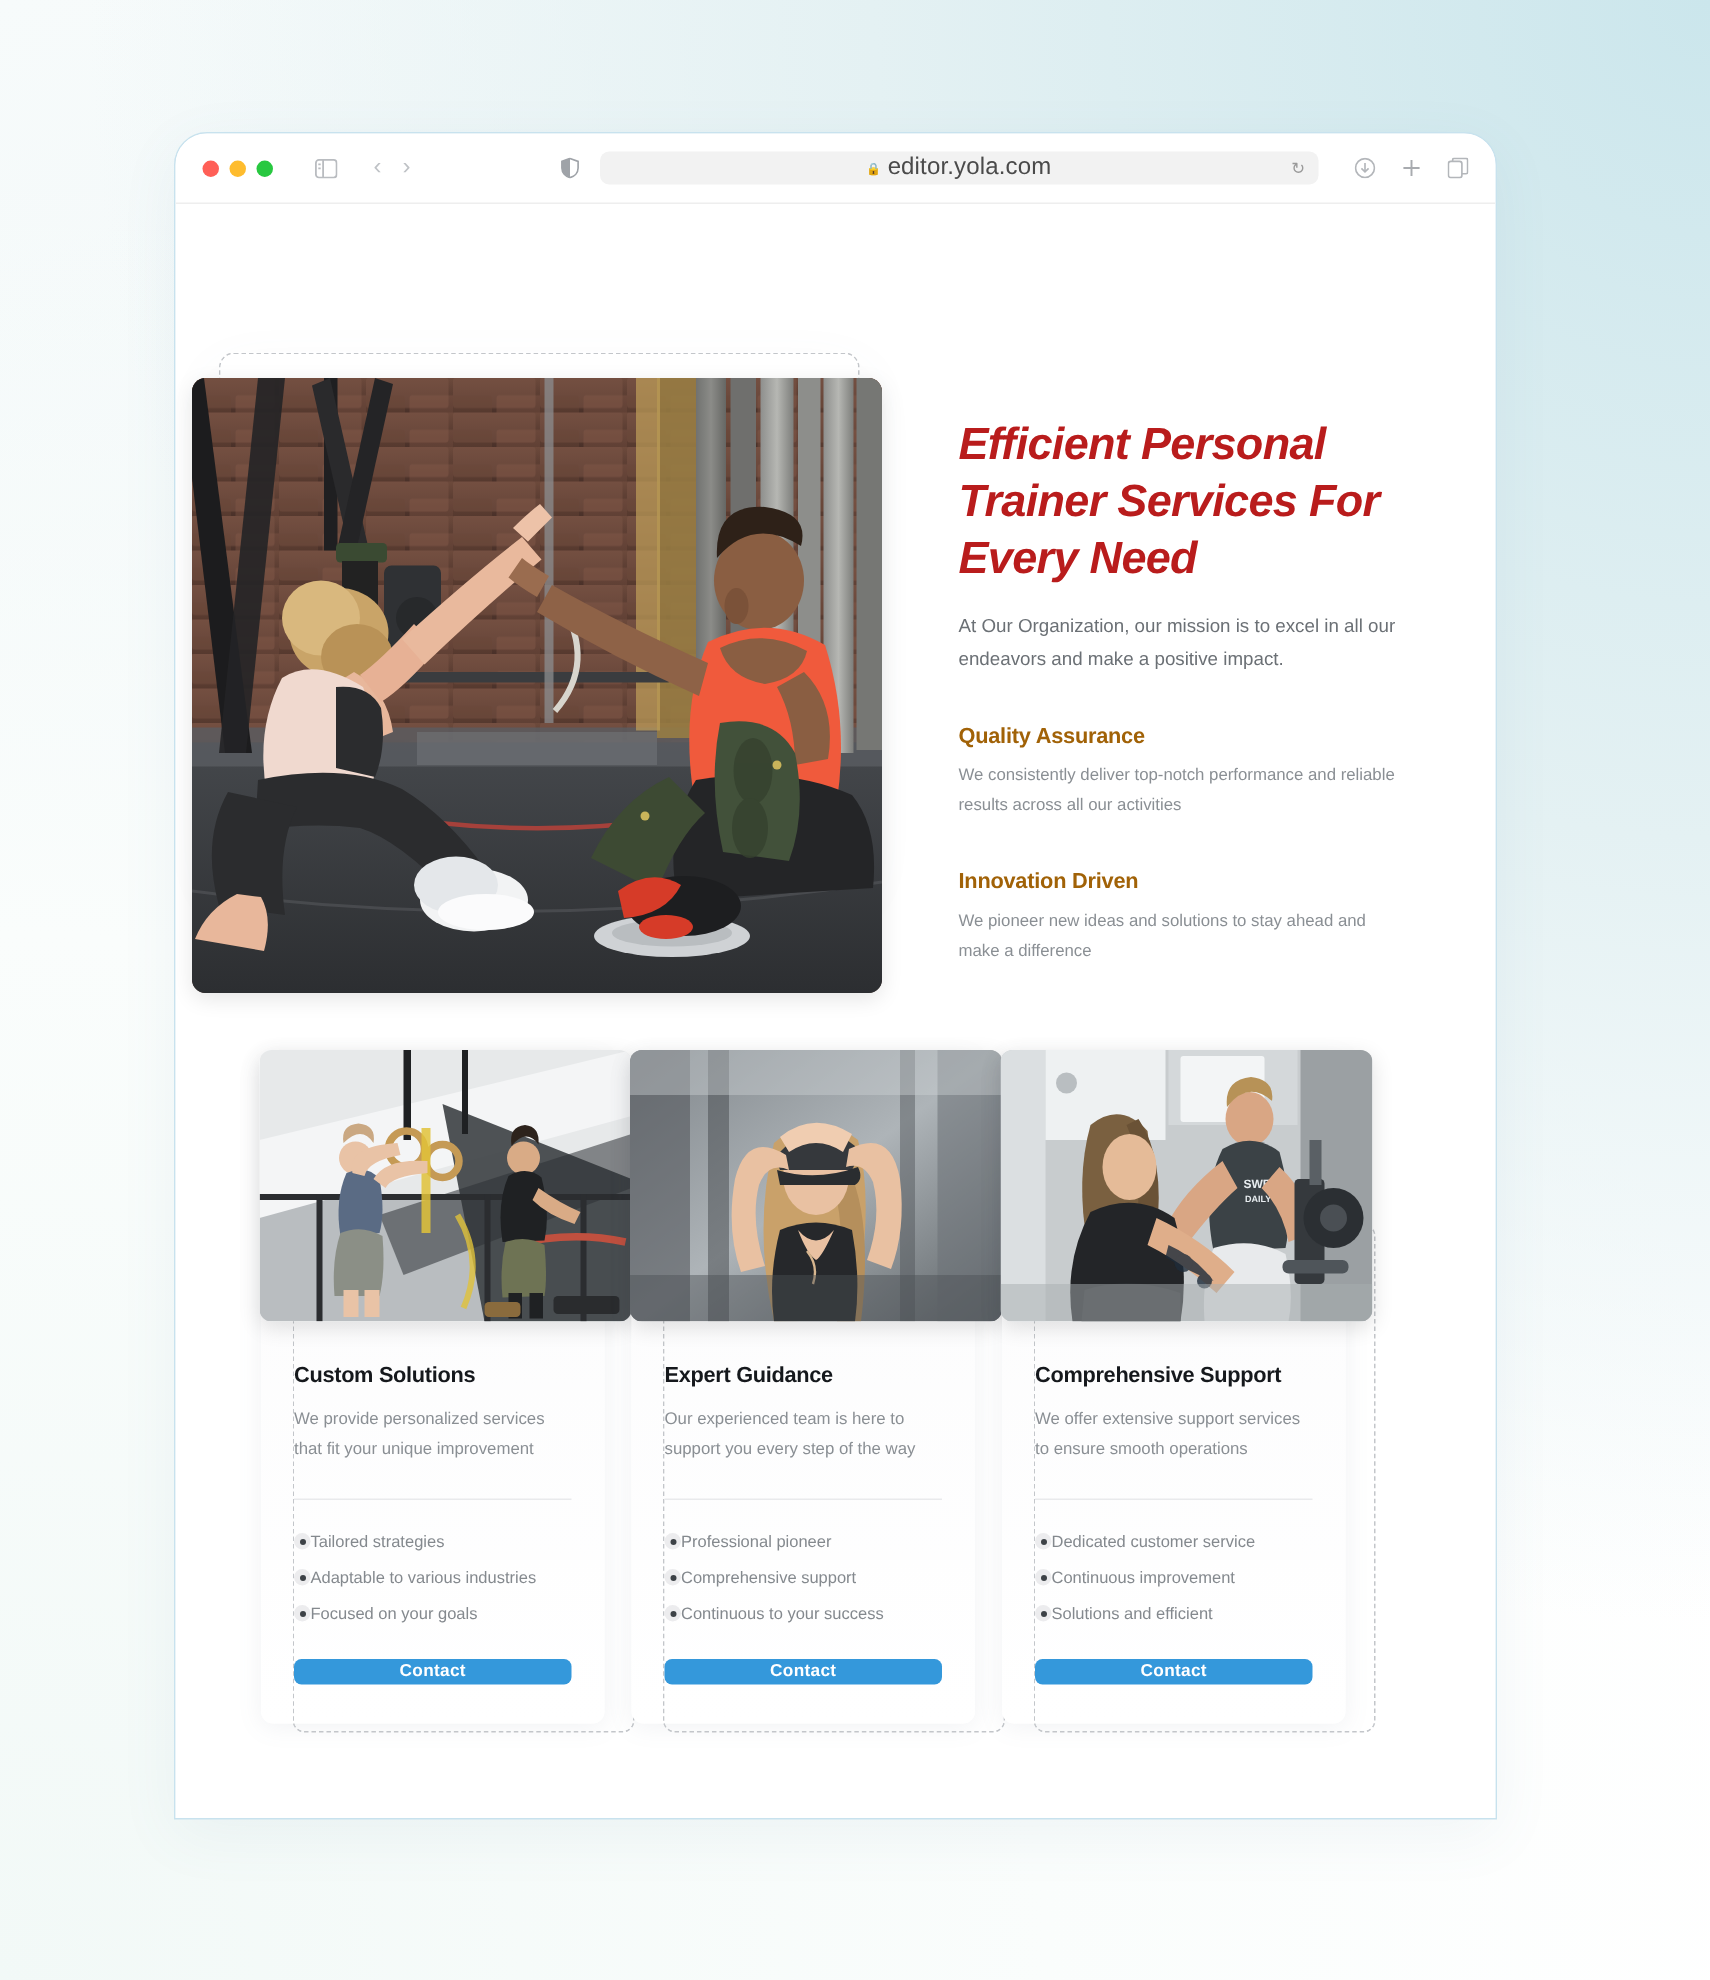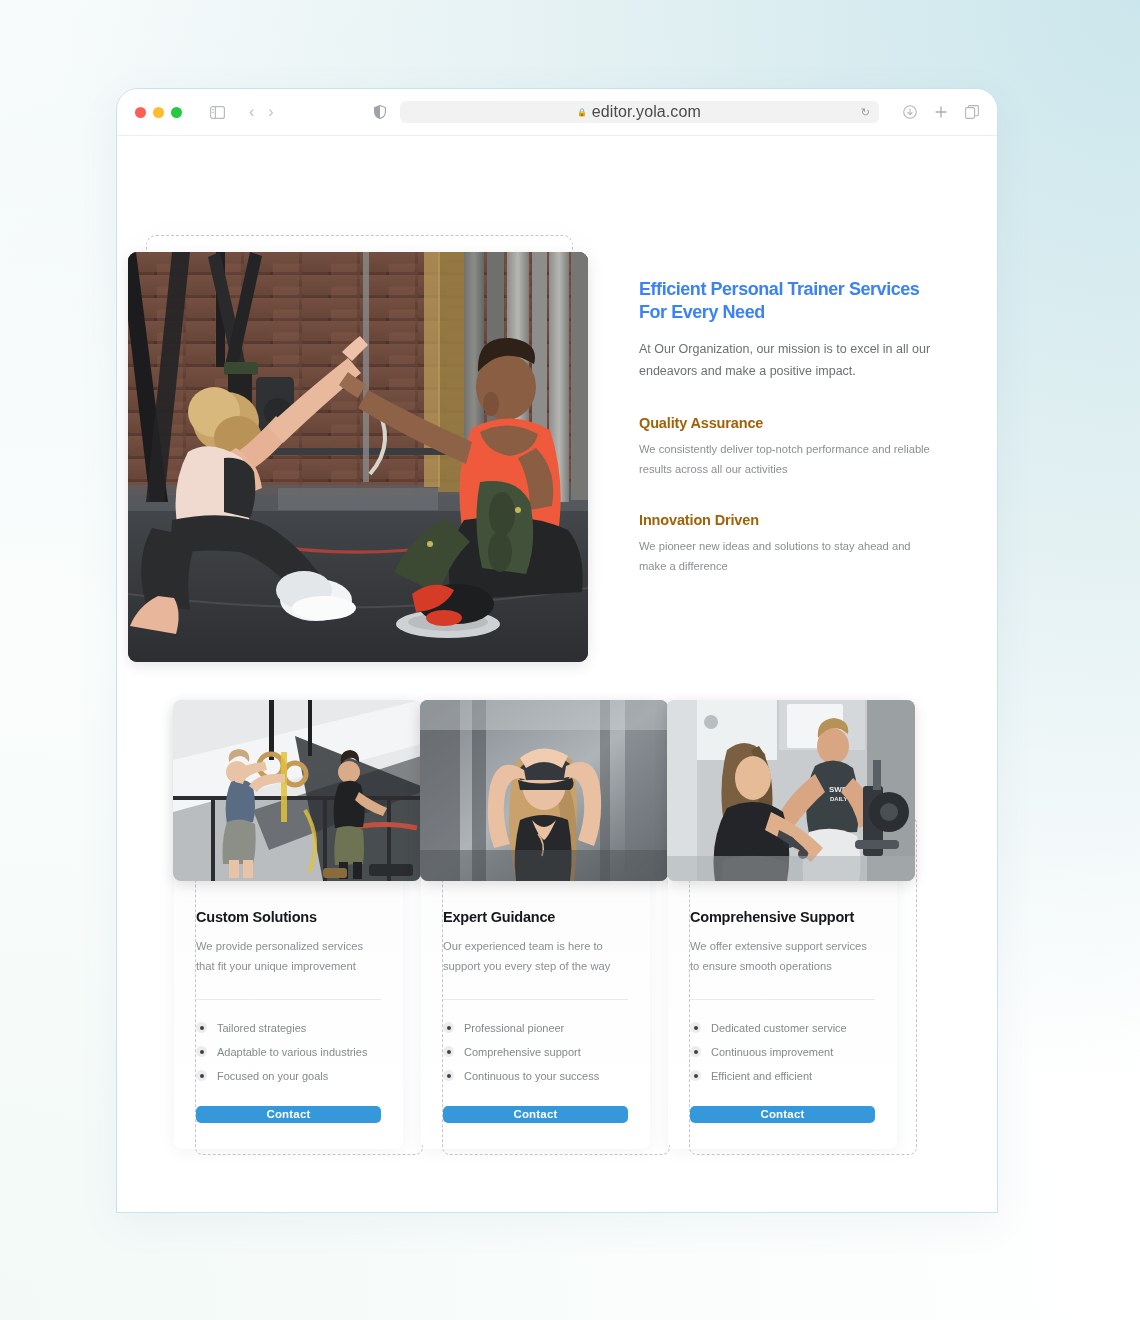--- a/index.html
+++ b/index.html
@@ -63,22 +63,22 @@
   }
   .hero-img {
     position:absolute; left:-19px; top:16px; width:460px; height:410px;
     border-radius:9px; overflow:hidden;
     box-shadow:0 4px 14px rgba(0,0,0,.10);
   }
   .hero-img svg{ display:block; width:100%; height:100%; }
 
   .hero-copy { position:absolute; left:522px; top:142px; width:300px; }
   .h1 {
-    font-size:18px; font-weight:700; color:#3b82f6;
-    line-height:1.26; letter-spacing:-.45px;
+    font-size:30px; font-weight:700; color:#b91c1c;
+    line-height:1.26; letter-spacing:-.45px;font-style:italic;
   }
   .lead {
     margin-top:16px; font-size:12.5px; color:#6b7075; line-height:1.74;
   }
   .feat { margin-top:32px; }
   .feat h3 { font-size:14.5px; font-weight:700; color:#a16207; letter-spacing:-.15px; }
   .feat p { margin-top:9px; font-size:11.2px; color:#8a8f94; line-height:1.78; }
 
   
   .cards { position:absolute; left:57px; top:568px; display:flex; gap:18px; }
@@ -98,21 +98,21 @@
     border-radius:8px; overflow:hidden;
     box-shadow:0 4px 14px rgba(0,0,0,.12);
   }
   .card-img svg{ display:block; width:100%; height:100%; }
   .card-body { padding-top:205px; position:relative; }
   .card h4 { font-size:14.5px; font-weight:700; color:#15181c; letter-spacing:-.2px; }
   .card .sub { margin-top:12px; font-size:11.2px; color:#8a8f94; line-height:1.78; }
   .divider { margin:22px 0 16px; height:1px; background:#e9eaec; }
   .bullets { list-style:none; }
   .bullets li {
-    display:flex; align-items:center; gap:10px;
+    display:flex; align-items:center; 
     font-size:11px; color:#84898e; padding:6px 0;
   }
   .bdot {
     width:11px; height:11px; border-radius:50%;
     background:#ececee; flex:none;
     display:flex; align-items:center; justify-content:center;
   }
   .bdot i { width:4px; height:4px; border-radius:50%; background:#3d4247; display:block; }
   .btn {
     margin-top:18px; display:block; width:100%; height:17px;
@@ -518,21 +518,21 @@
             <li>
               <span class="bdot">
                   <i></i>
                 </span>
               <span>Continuous improvement</span>
             </li>
             <li>
               <span class="bdot">
                   <i></i>
                 </span>
-              <span>Efficient and efficient</span>
+              <span>Solutions and efficient</span>
             </li>
           </ul>
           <button class="btn">Contact</button>
         </div>
       </div>
 
     </div>
   </div>
 </div>
 

